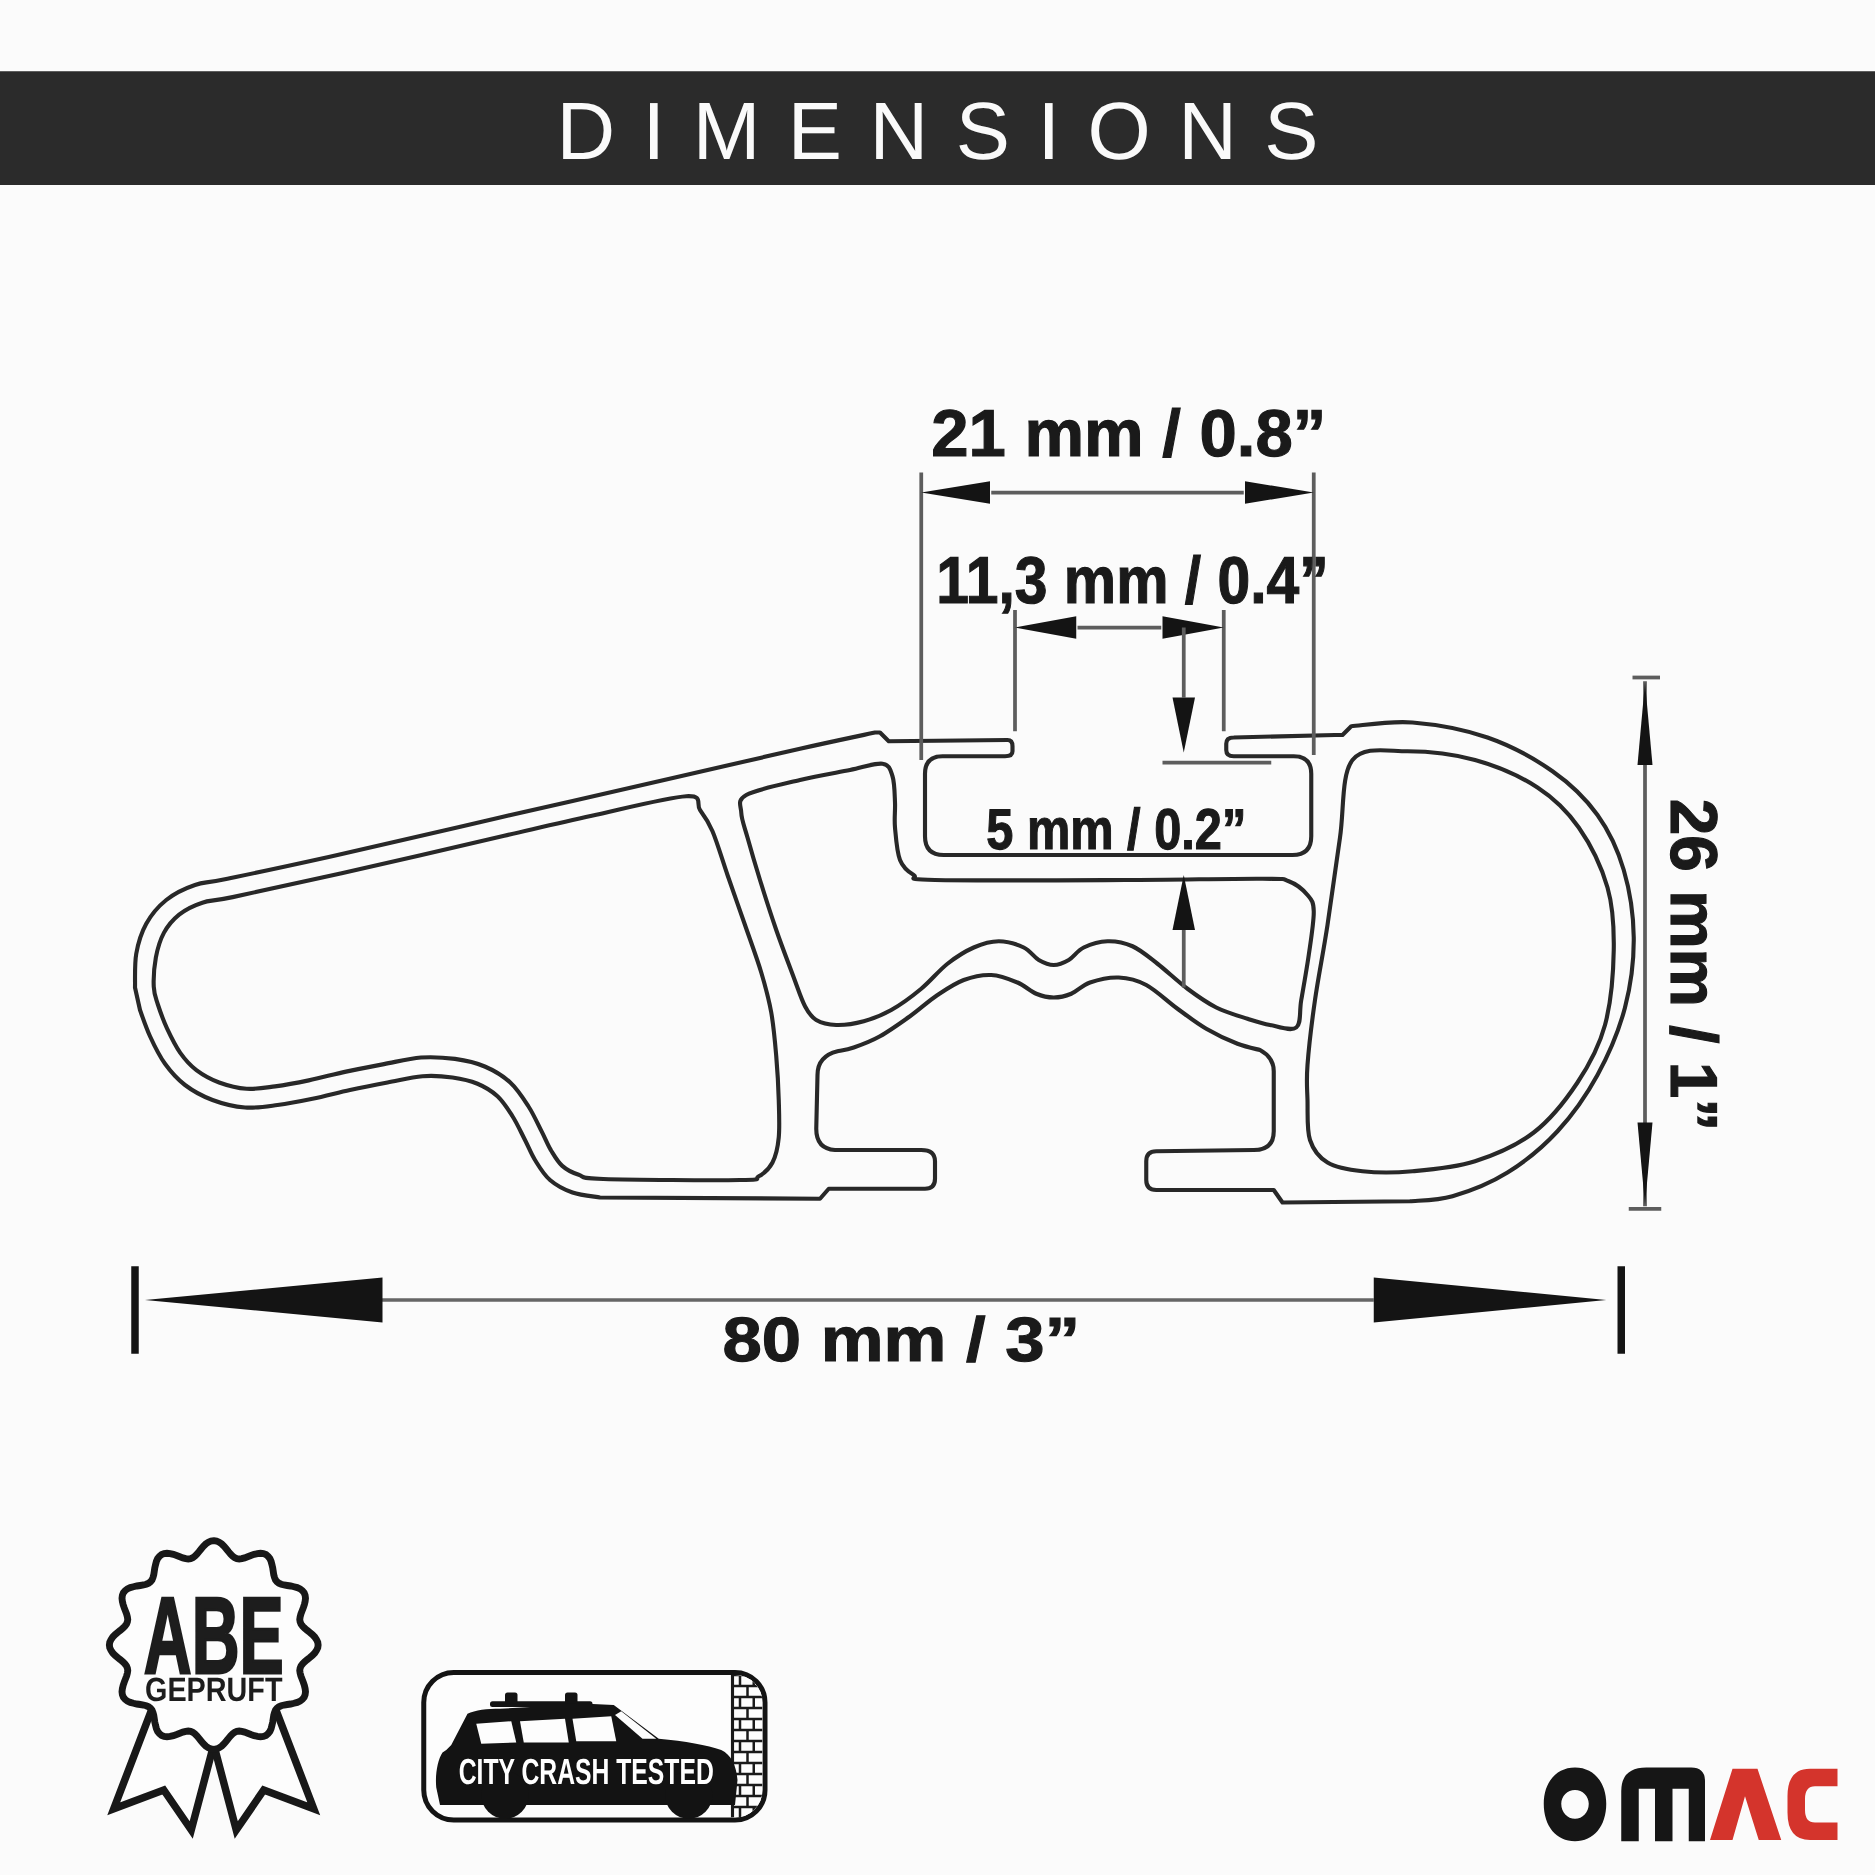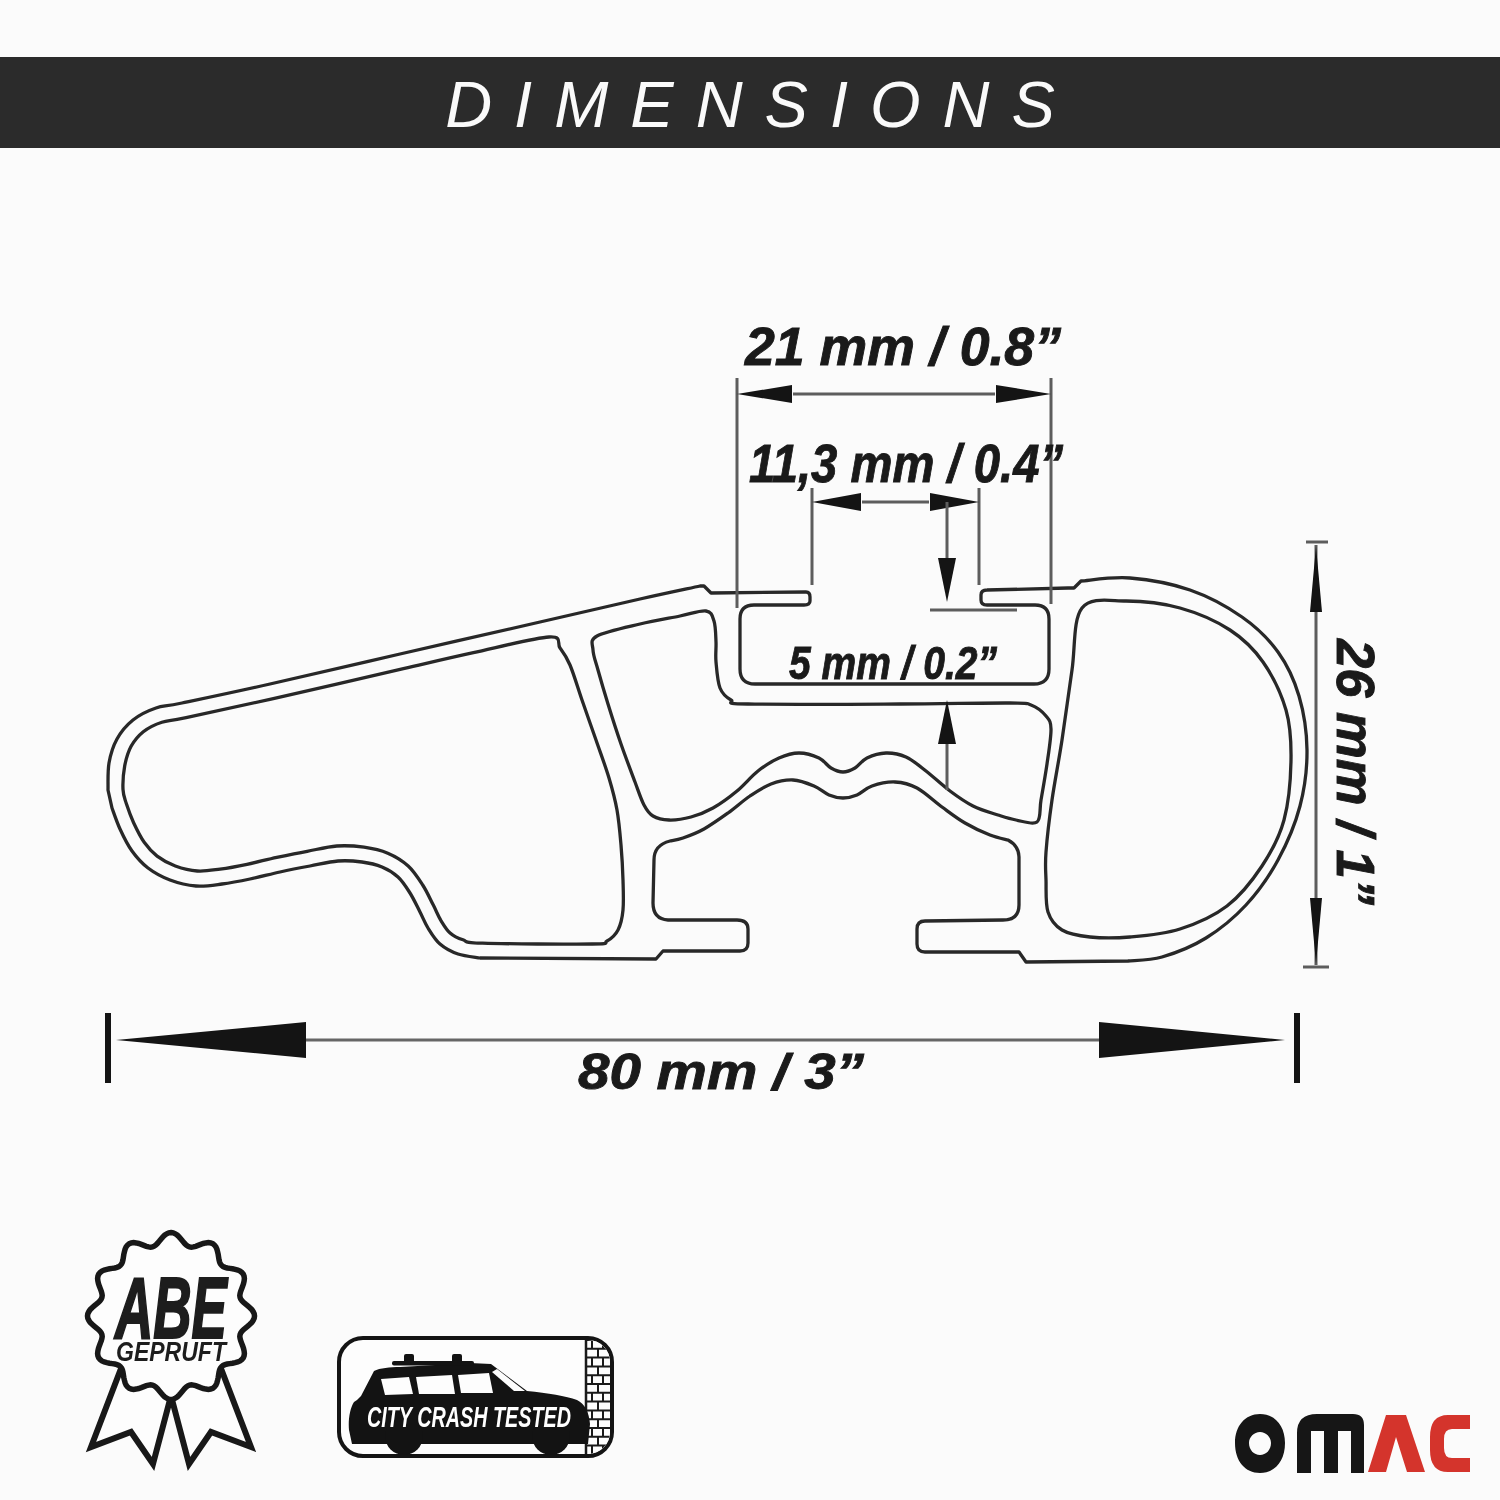--- a/index.html
+++ b/index.html
@@ -1,16 +1,16 @@
 <!DOCTYPE html>
 <html><head>
 <meta charset="utf-8">
 <style>
 html,body{margin:0;padding:0;}
-#page{position:relative;width:1500px;height:1500px;background:#737373;font-family:"Liberation Sans",sans-serif;overflow:hidden;font-style:italic;}
+#page{position:relative;width:1500px;height:1500px;background:#737373;font-family:"Liberation Sans",sans-serif;overflow:hidden;}
 svg text{font-family:"Liberation Sans",sans-serif;}
 </style>
 </head>
 <body>
 <div id="page">
 <svg width="1500" height="1500" viewBox="0 0 1500 1500">
 
 <rect x="0" y="0" width="1500" height="1500" fill="#fbfbfb"></rect>
 
 <rect x="0" y="57" width="1500" height="91" fill="#2b2b2b"></rect>

